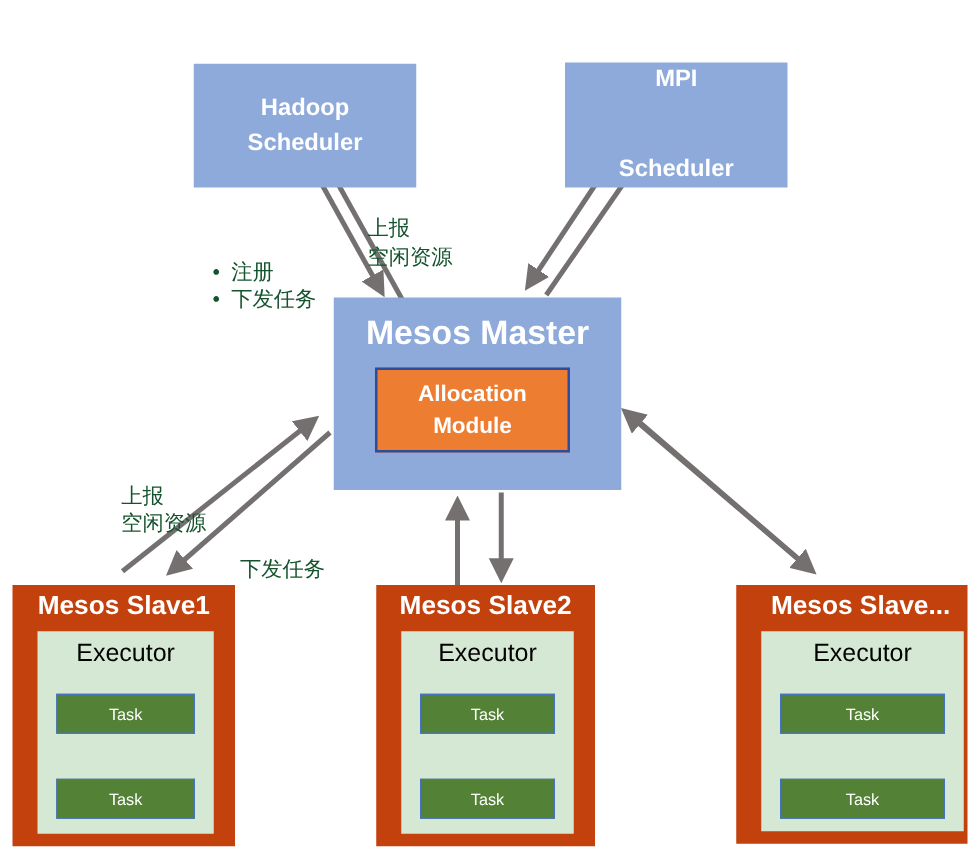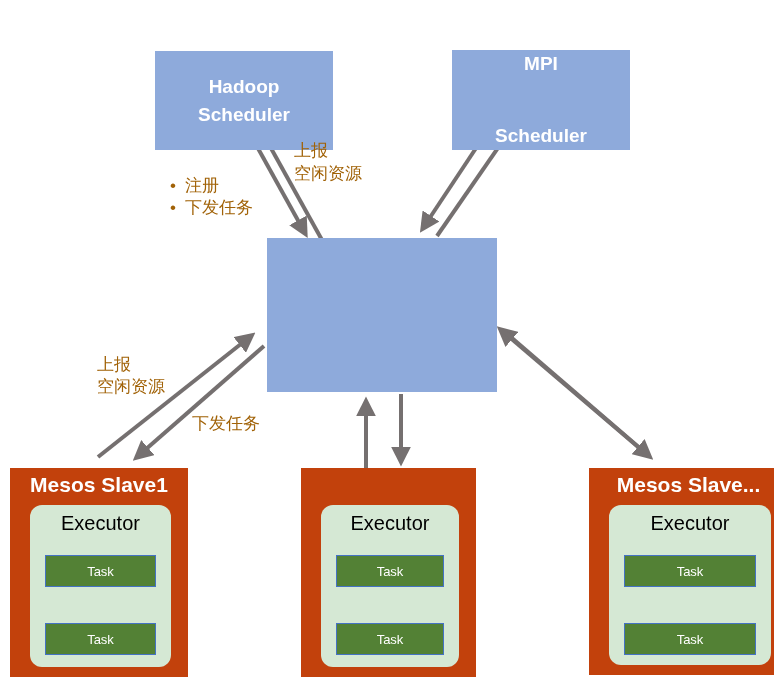--- a/index.html
+++ b/index.html
@@ -33,32 +33,31 @@
   .slave-1{left:10px;top:468px;width:178px;height:209px;}
   .slave-2{left:301px;top:468px;width:175px;height:209px;}
   .slave-3{left:589px;top:468px;width:199px;height:207px;}
   .slave-title{
     color:#ffffff;font-weight:bold;font-size:21px;text-align:center;
     padding-top:5px;white-space:nowrap;
   }
   .executor{
     position:absolute;left:20px;right:17px;top:37px;bottom:10px;
     background:#D5E8D4;
-    border-radius:12px;
   }
   .executor-title{font-size:20px;color:#000000;text-align:center;padding-top:7px;}
   .task{
     position:absolute;left:15px;right:15px;height:32px;background:#538135;
     border:1.5px solid #4472C4;color:#ffffff;font-size:13px;
     display:flex;align-items:center;justify-content:center;box-sizing:border-box;
   }
   .task-1{top:50px;}
   .task-2{top:118px;}
   
-  .ann{position:absolute;color:#a16207;font-size:17px;line-height:22px;white-space:nowrap;}
+  .ann{position:absolute;color:#14532d;font-size:17px;line-height:22px;white-space:nowrap;margin-top:32px;}
   .ann-report-top{left:294px;top:139px;line-height:23px;}
   .ann-bullets{left:170px;top:175px;}
   .bullet-row{display:flex;gap:9px;align-items:baseline;}
   .ann-report-left{left:97px;top:354px;}
   .ann-dispatch-left{left:192px;top:413px;}
   
   .arrows{position:absolute;left:0;top:0;pointer-events:none;}
 </style>
 </head>
 <body>
@@ -86,20 +85,25 @@
 <div class="abs scheduler box-hadoop">
   <span>Hadoop</span>
   <span>Scheduler</span>
 </div>
 <div class="abs scheduler box-mpi">
   <span>MPI</span>
   <span>Scheduler</span>
 </div>
 
 <div class="abs master">
+  <div class="master-title">Mesos Master</div>
+  <div class="allocation">
+    <span>Allocation</span>
+    <span>Module</span>
+  </div>
 </div>
 
 <div class="ann ann-report-top">
   <div>上报</div>
   <div>空闲资源</div>
 </div>
 <div class="ann ann-bullets">
   <div class="bullet-row">
     <span>•</span>
     <span>注册</span>
@@ -117,20 +121,21 @@
 
 <div class="slave slave-1">
   <div class="slave-title">Mesos Slave1</div>
   <div class="executor">
     <div class="executor-title">Executor</div>
     <div class="task task-1">Task</div>
     <div class="task task-2">Task</div>
   </div>
 </div>
 <div class="slave slave-2">
+  <div class="slave-title">Mesos Slave2</div>
   <div class="executor">
     <div class="executor-title">Executor</div>
     <div class="task task-1">Task</div>
     <div class="task task-2">Task</div>
   </div>
 </div>
 <div class="slave slave-3">
   <div class="slave-title">Mesos Slave...</div>
   <div class="executor">
     <div class="executor-title">Executor</div>

